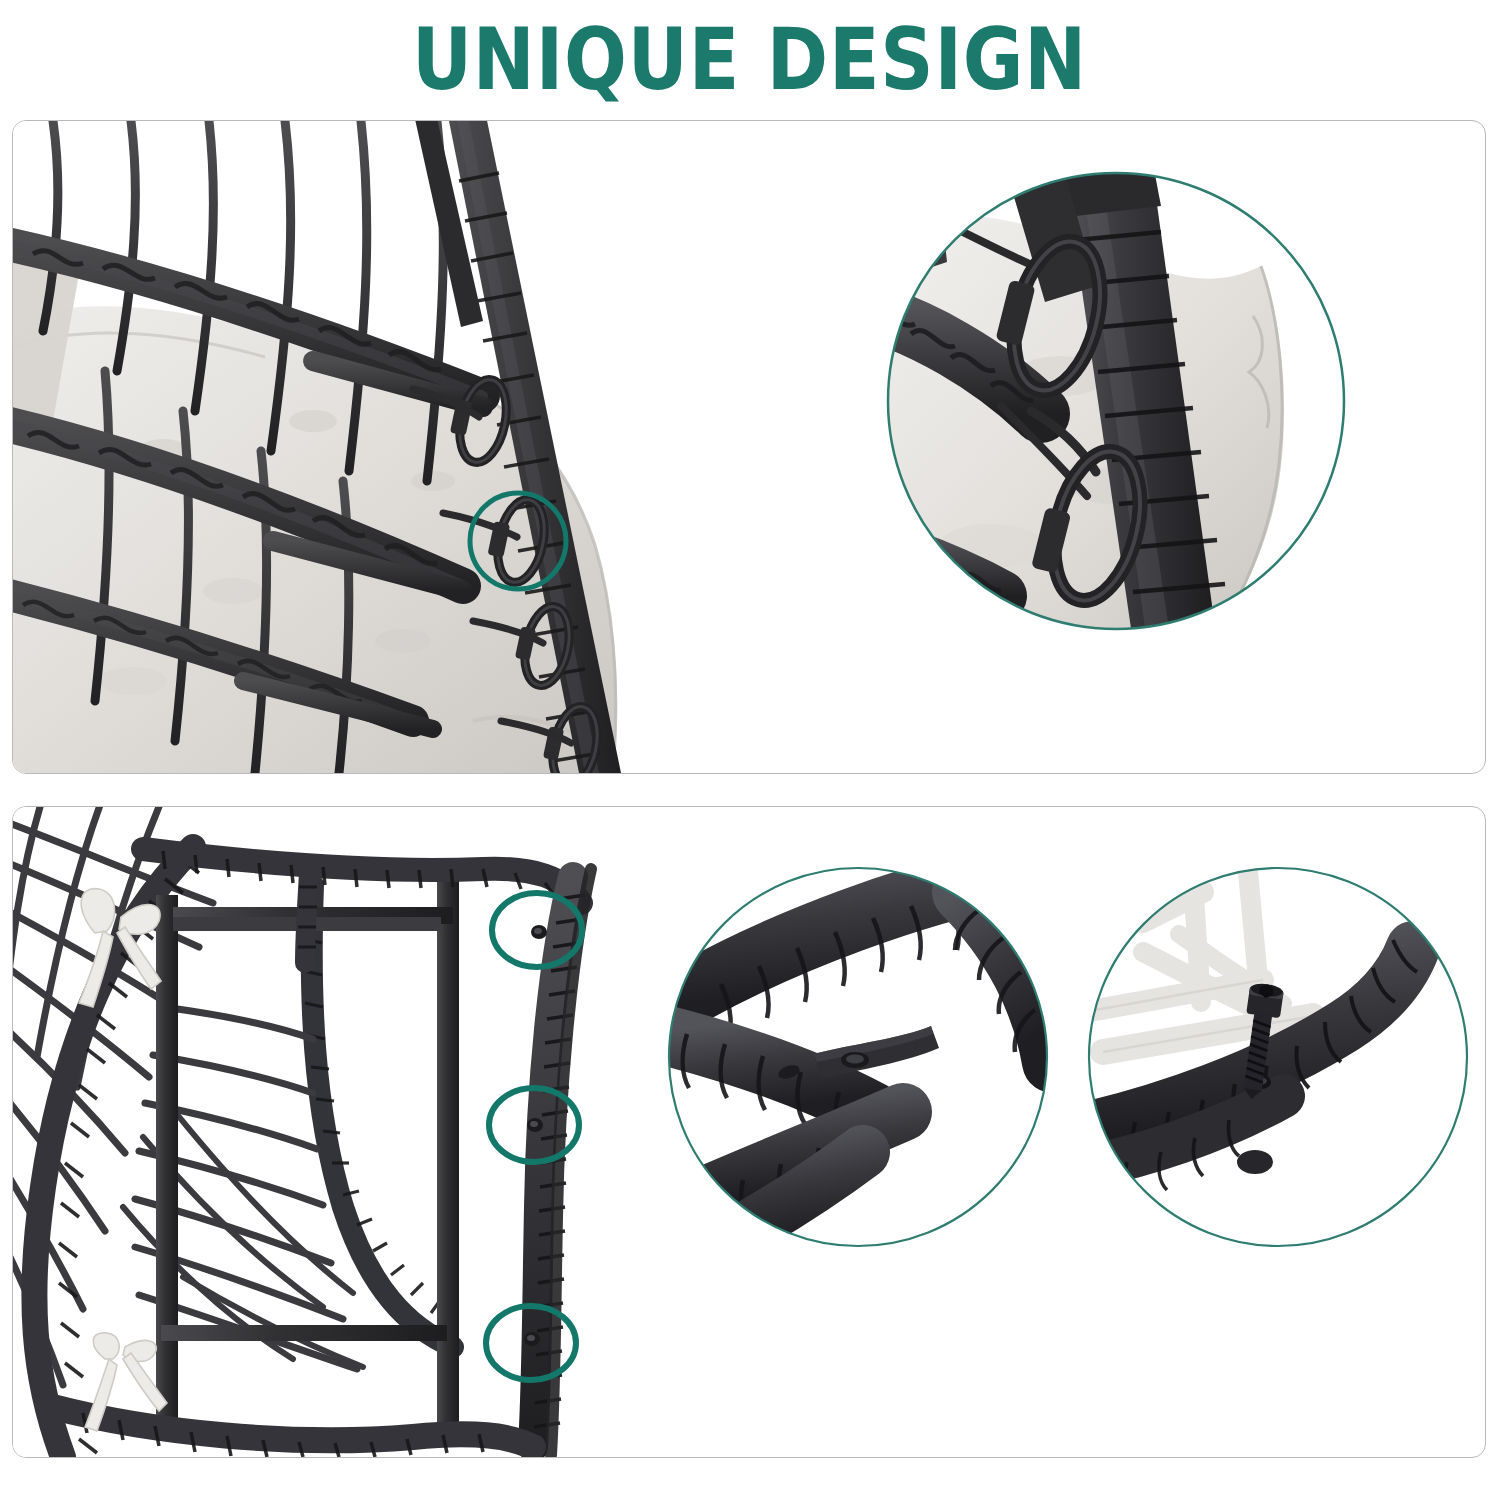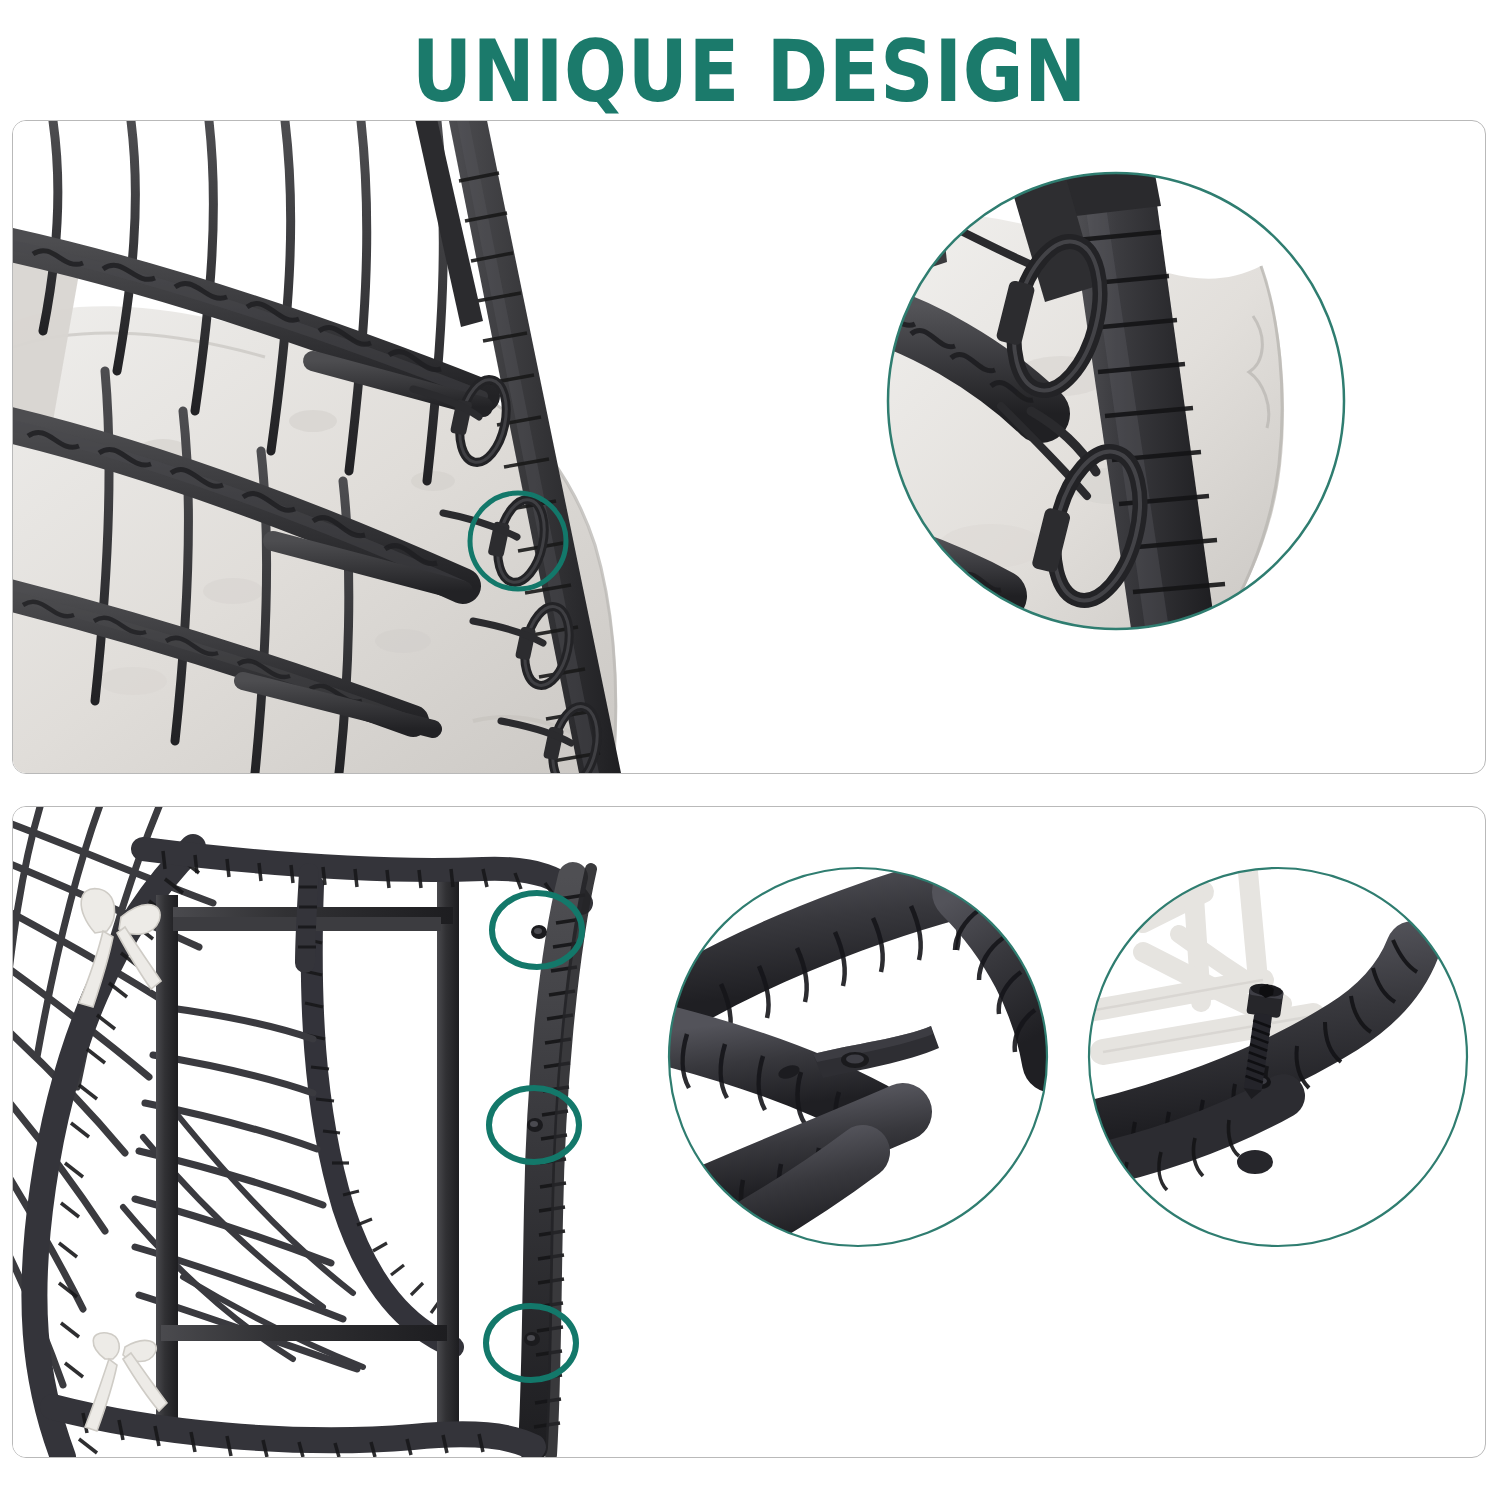--- a/index.html
+++ b/index.html
@@ -12,21 +12,21 @@
     height: 1500px;
     font-family: "Liberation Sans", sans-serif;
     overflow: hidden;
     position: relative;
   }
 
   
   .title-bar {
     position: absolute;
     left: 0;
-    top: 12px;
+    top: 0;
     width: 1500px;
     height: 118px;
     display: flex;
     align-items: center;
     justify-content: center;
   }
   .title-text {
     font-family: "DejaVu Sans", sans-serif;
     font-weight: 700;
     font-size: 86px;

